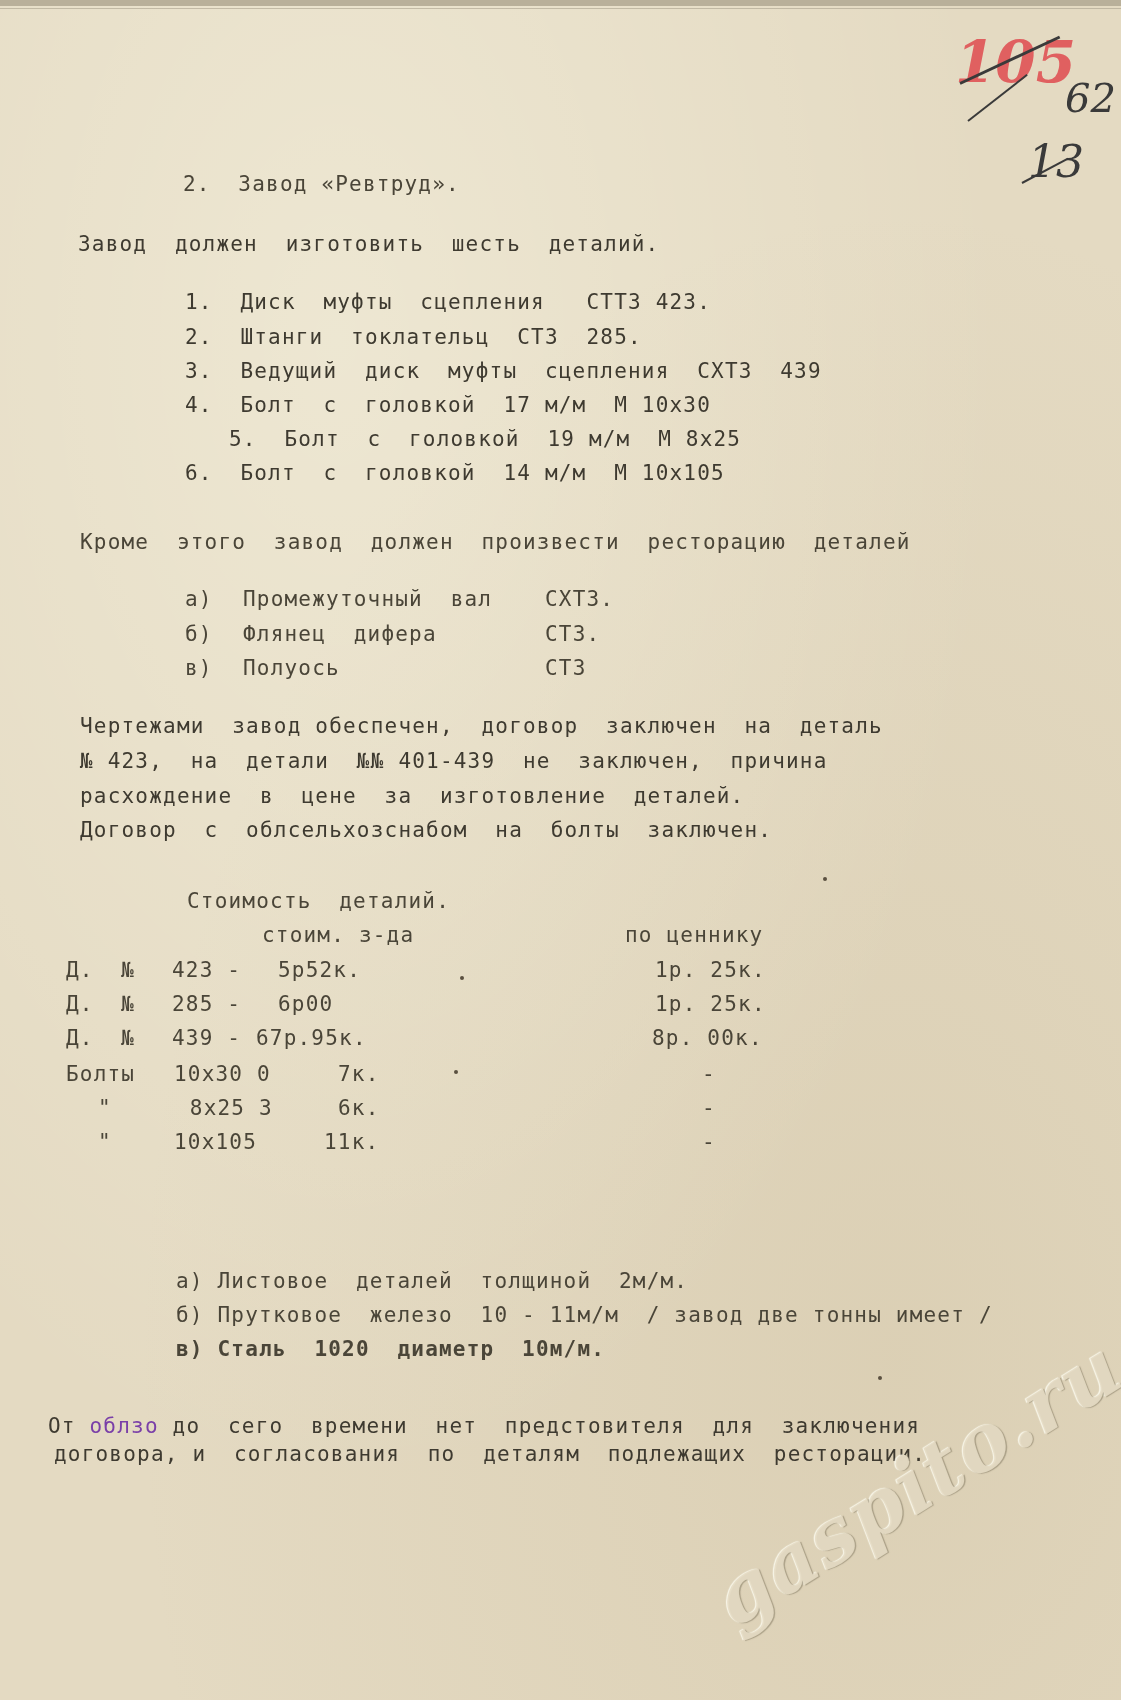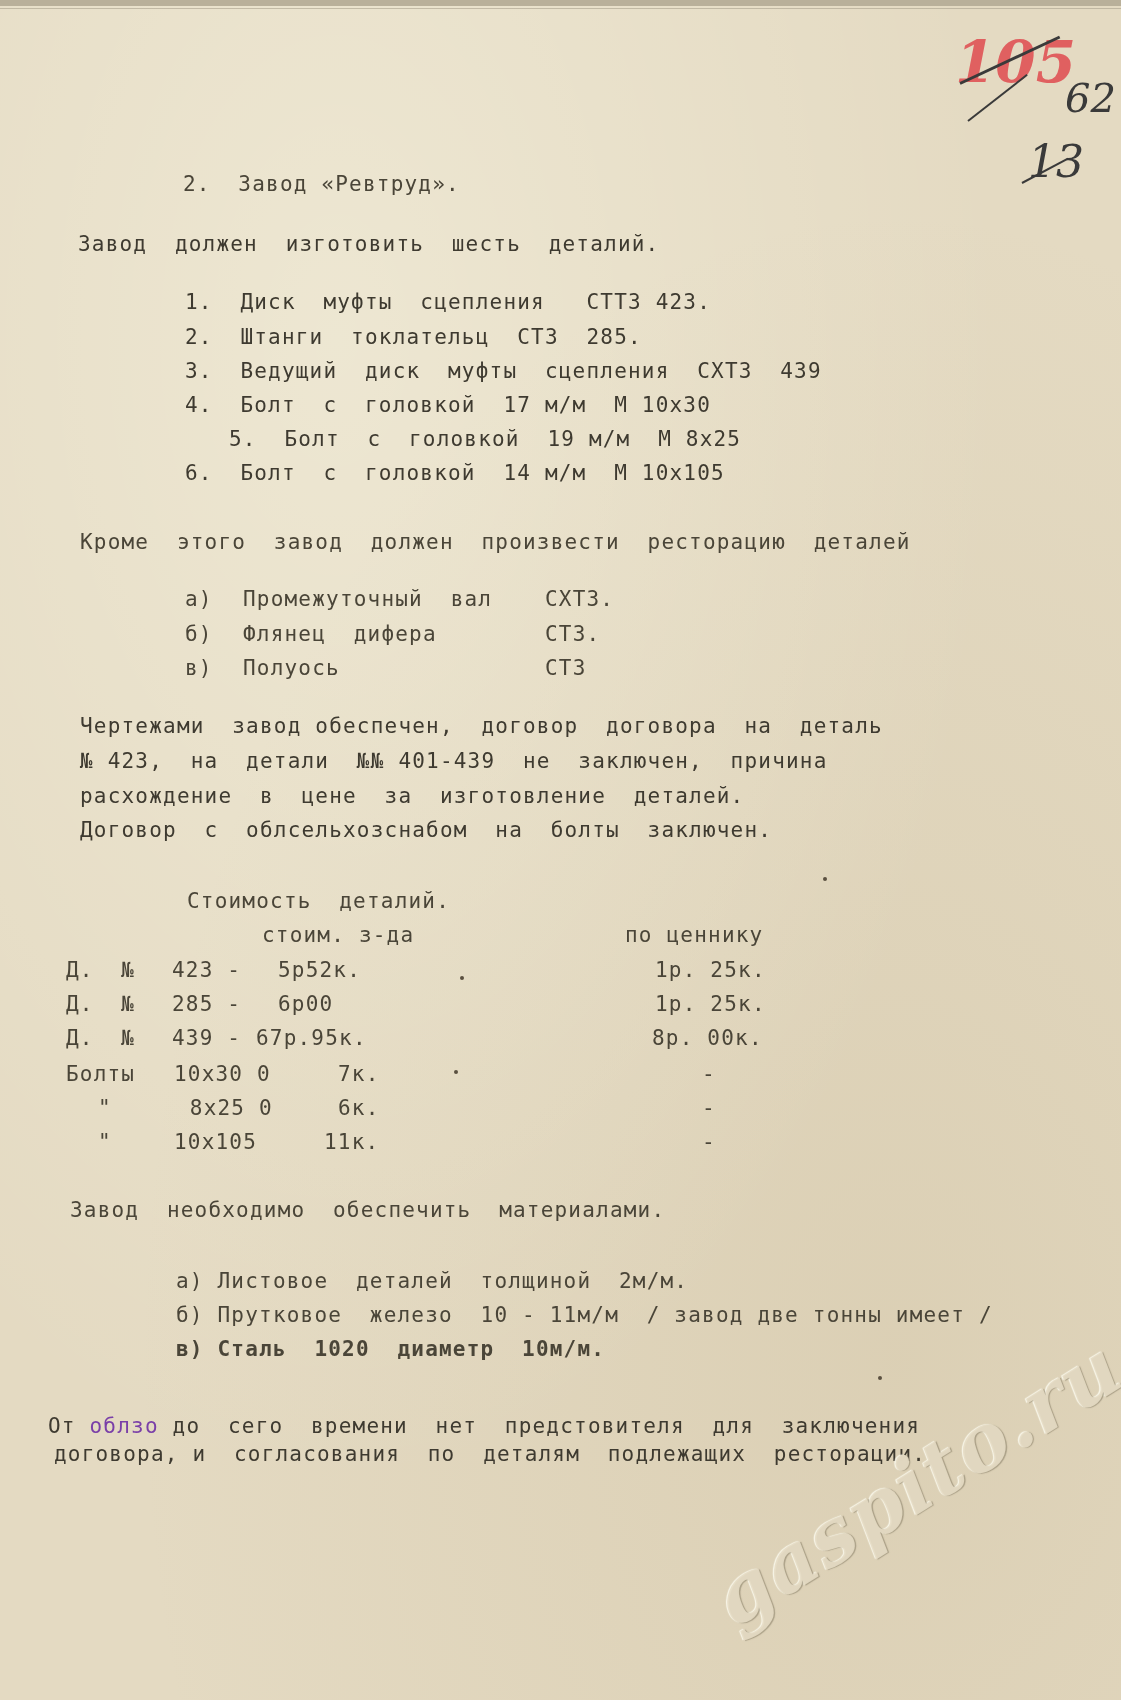--- a/index.html
+++ b/index.html
@@ -66,21 +66,21 @@
     <div class="t" style="left:545px; top:589px;">СХТЗ.</div>
     <div class="t" style="left:185px; top:624px;"><span>б)</span></div>
     <div class="t" style="left:243px; top:624px;">Флянец  дифера</div>
     <div class="t" style="left:545px; top:624px;">СТЗ.</div>
     <div class="t" style="left:185px; top:658px;"><span>в)</span></div>
     <div class="t" style="left:243px; top:658px;">Полуось</div>
     <div class="t" style="left:545px; top:658px;">СТЗ</div>
   </div>
 
   <div>
-    <div class="t dark" style="left:80px; top:716px;">Чертежами  завод обеспечен,  договор  договора  на  деталь</div>
+    <div class="t dark" style="left:80px; top:716px;">Чертежами  завод обеспечен,  договор  заключен  на  деталь</div>
     <div class="t dark" style="left:80px; top:751px;">№ 423,  на  детали  №№ 401-439  не  заключен,  причина</div>
     <div class="t dark" style="left:80px; top:786px;">расхождение  в  цене  за  изготовление  деталей.</div>
     <div class="t dark" style="left:80px; top:820px;">Договор  с  облсельхозснабом  на  болты  заключен.</div>
   </div>
 
   <div>
     <div class="t" style="left:187px; top:891px;">Стоимость  деталий.</div>
     <div class="t" style="left:262px; top:925px;">стоим. з-да</div>
     <div class="t" style="left:625px; top:925px;">по ценнику</div>
 
@@ -103,33 +103,32 @@
       <div class="t" style="left:652px; top:1028px;">8р. 00к.</div>
     </div>
     <div>
       <div class="t" style="left:66px; top:1064px;">Болты</div>
       <div class="t" style="left:174px; top:1064px;">10х30 0</div>
       <div class="t" style="left:338px; top:1064px;">7к.</div>
       <div class="t" style="left:702px; top:1064px;">-</div>
     </div>
     <div>
       <div class="t" style="left:98px; top:1098px;">"</div>
-      <div class="t" style="left:176px; top:1098px;"> 8х25 0</div>
+      <div class="t" style="left:176px; top:1098px;"> 8х25 3</div>
       <div class="t" style="left:338px; top:1098px;">6к.</div>
       <div class="t" style="left:702px; top:1098px;">-</div>
     </div>
     <div>
       <div class="t" style="left:98px; top:1132px;">"</div>
       <div class="t" style="left:174px; top:1132px;">10х105</div>
       <div class="t" style="left:324px; top:1132px;">11к.</div>
       <div class="t" style="left:702px; top:1132px;">-</div>
     </div>
   </div>
 
-  <div class="t" style="left:70px; top:1200px;">Завод  необходимо  обеспечить  материалами.</div>
   <div>
     <div class="t" style="left:176px; top:1271px;"><span>а)</span> <span>Листовое  деталей  толщиной  2м/м.</span></div>
     <div class="t" style="left:176px; top:1305px;"><span>б)</span> <span>Прутковое  железо  10 - 11м/м  / завод две тонны имеет /</span></div>
     <div class="t" style="left:176px; top:1339px;font-weight:bold;"><span>в)</span> <span>Сталь  1020  диаметр  10м/м.</span></div>
   </div>
 
   <div>
     <div class="t dark" style="left:48px; top:1408px;margin-top:8px;"><span>От</span> <span class="purple">облзо</span> <span>до  сего  времени  нет  предстовителя  для  заключения</span></div>
     <div class="t dark" style="left:54px; top:1444px;">договора, и  согласования  по  деталям  подлежащих  ресторации.</div>
   </div>

